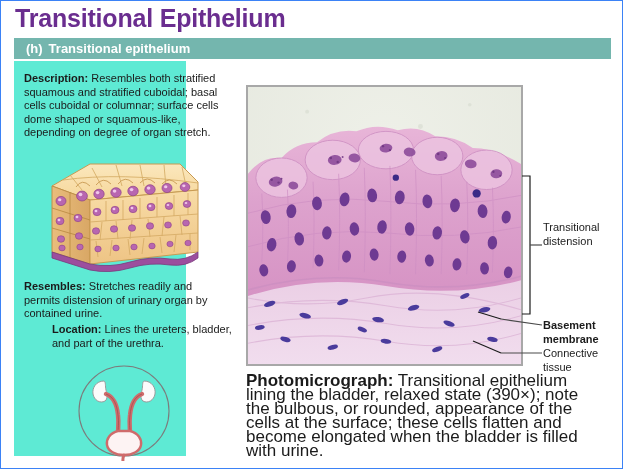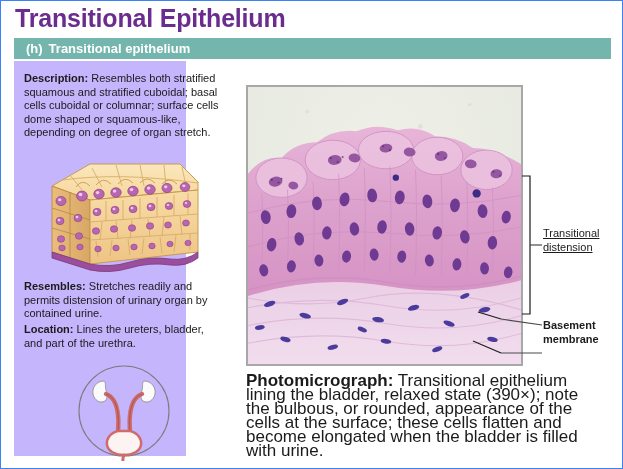--- a/index.html
+++ b/index.html
@@ -33,30 +33,30 @@
   .section-bar .lbl{
     position:absolute;left:12px;top:3px;
     color:#ffffff;font-size:13px;font-weight:bold;
     white-space:nowrap;
   }
   .section-bar .lbl .lt{margin-right:6px;}
   
   .left-panel{
     position:absolute;left:13px;top:60px;
     width:172px;height:395px;
-    background:#c4b5fd;
+    background:#5eead4;
   }
   .txtblock{
     position:absolute;left:10px;width:196px;
     font-size:11px;line-height:13.6px;color:#1b1b1b;
   }
   .txtblock b{font-weight:bold;}
   #desc-block{top:11px;}
   #func-block{top:219px;}
-  #loc-block{top:262px;}
+  #loc-block{top:262px;margin-left:28px;}
   
   .tissue-art{
     position:absolute;left:16px;top:95px;
     width:180px;height:122px;
   }
   
   .organ-art{
     position:absolute;left:56px;top:300px;
     width:108px;height:100px;
   }
@@ -73,21 +73,21 @@
   
   .leaders{
     position:absolute;left:0;top:0;width:623px;height:469px;
     pointer-events:none;
   }
   .lbl-right{
     position:absolute;
     font-size:11px;line-height:13.5px;color:#1b1b1b;
     width:80px;
   }
-  #lbl-epi{left:542px;top:226px;text-decoration:underline;}
+  #lbl-epi{left:542px;top:220px;}
   #lbl-bm{left:542px;top:318px;font-weight:bold;}
   #lbl-ct{left:542px;top:346px;}
   
   .caption{
     position:absolute;left:245px;top:373px;
     width:355px;
     font-size:17px;line-height:14px;color:#1b1b1b;
   }
   .caption b{font-weight:bold;}
 </style>
@@ -441,18 +441,22 @@
   </svg>
 
   <div class="lbl-right" id="lbl-epi">
     <span>Transitional</span><br>
     <span>distension</span>
   </div>
   <div class="lbl-right" id="lbl-bm">
     <span>Basement</span><br>
     <span>membrane</span>
   </div>
+  <div class="lbl-right" id="lbl-ct">
+    <span>Connective</span><br>
+    <span>tissue</span>
+  </div>
 
   <div class="caption">
     <b>Photomicrograph:</b><span> Transitional epithelium lining the bladder, relaxed state (390×); note the bulbous, or rounded, appearance of the cells at the surface; these cells flatten and become elongated when the bladder is filled with urine.</span>
   </div>
 
 </div>
 
 </body></html>

